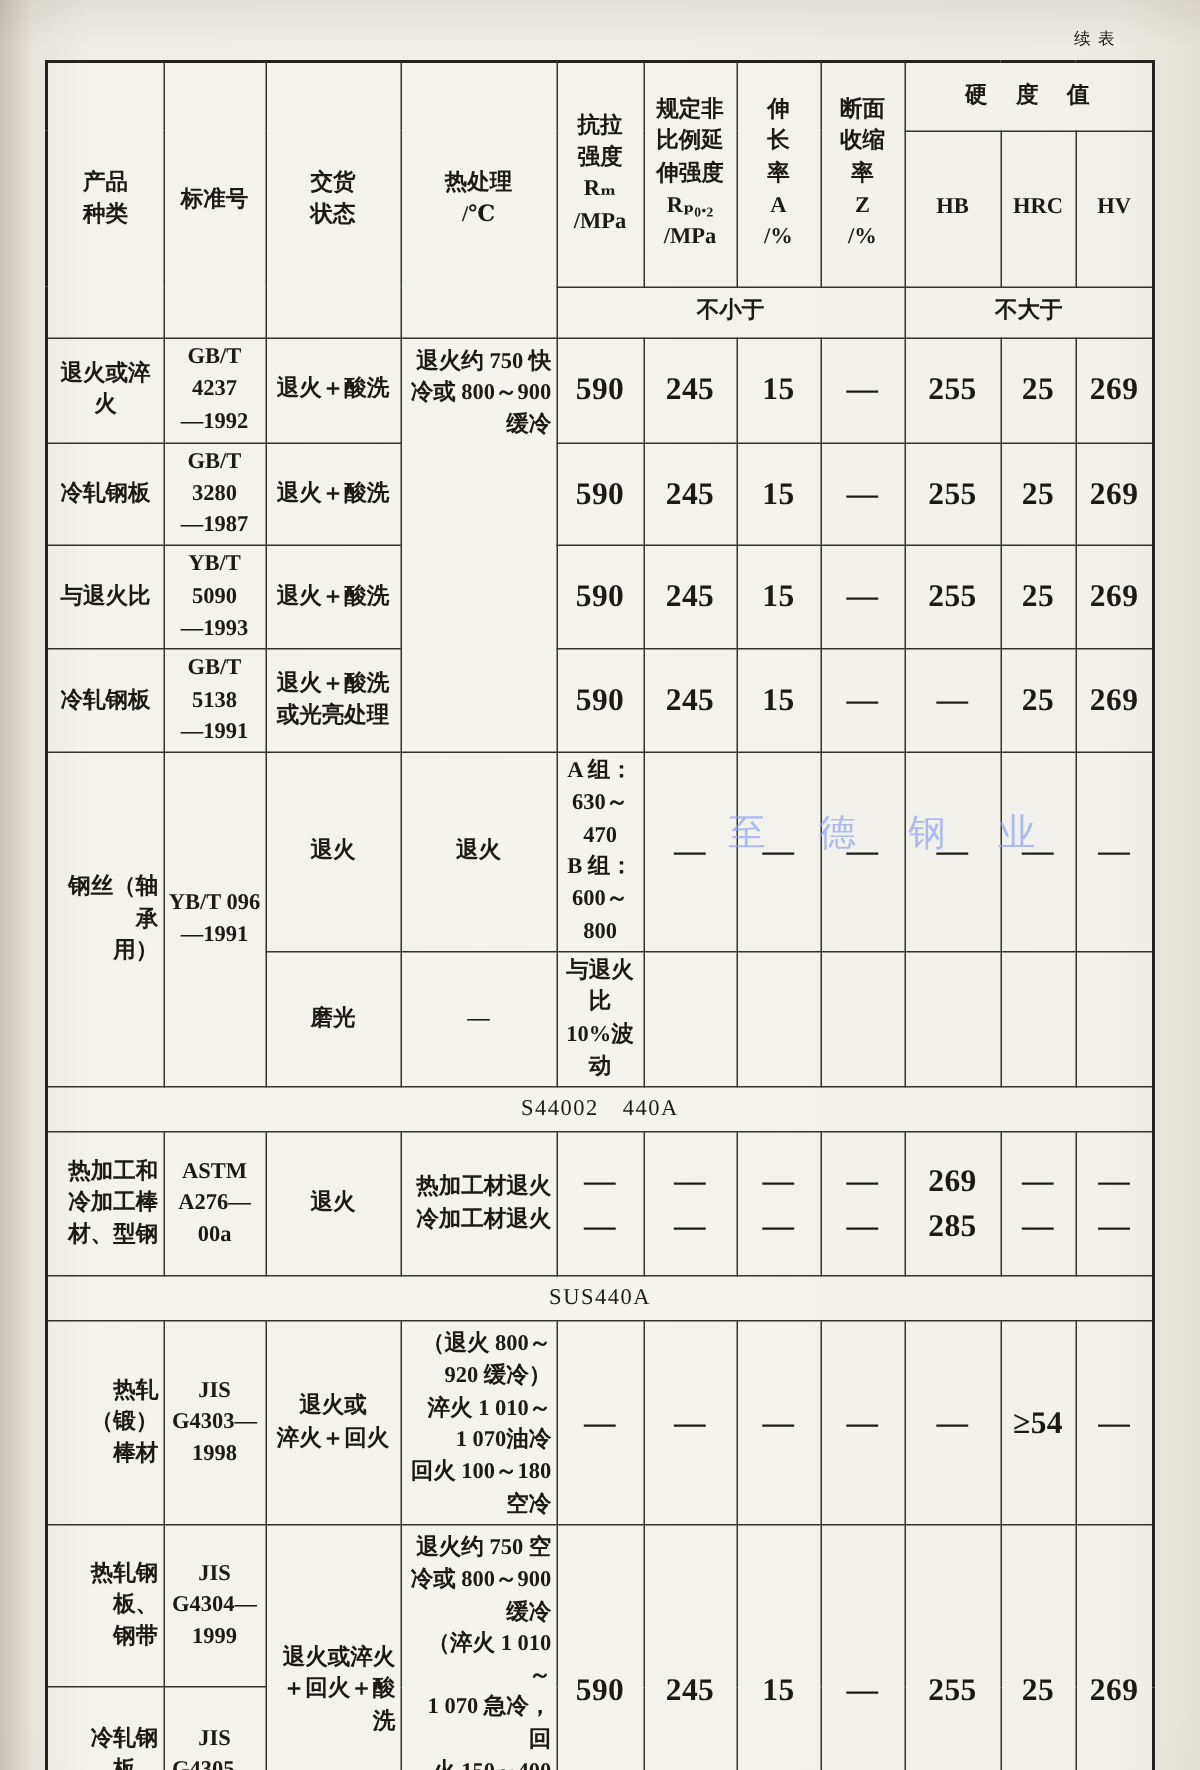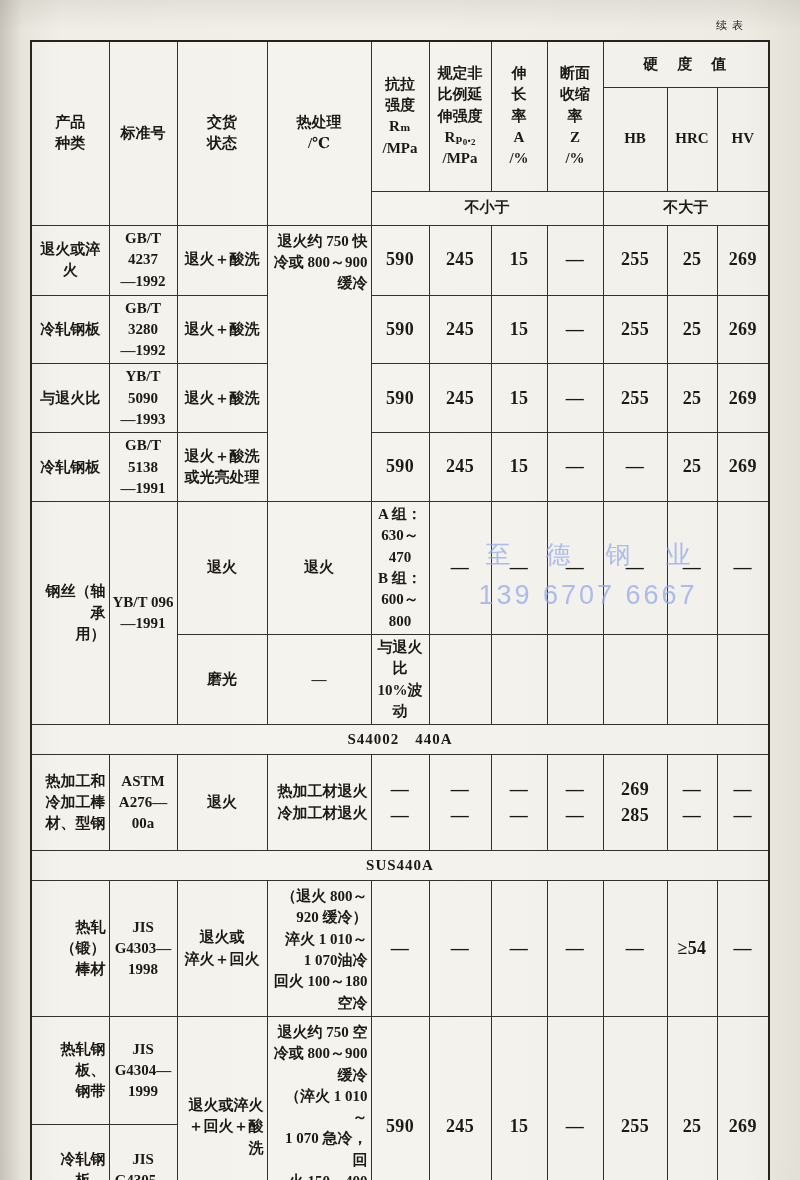--- a/index.html
+++ b/index.html
@@ -12,22 +12,22 @@
   .scan-shade{position:absolute;inset:0;pointer-events:none;
     background:linear-gradient(180deg,rgba(120,115,105,.12) 0,rgba(0,0,0,0) 30px),
                radial-gradient(120% 90% at 50% 45%,rgba(0,0,0,0) 70%,rgba(90,85,75,.08) 100%);}
   .continued{position:absolute;top:18px;right:52px;font-size:11px;font-weight:400;letter-spacing:5px}
   table{position:absolute;left:30px;top:40px;width:740px;border-collapse:collapse;table-layout:fixed;
         border:2px solid #26231e;background:rgba(255,255,255,.25)}
   td{border:1px solid #363229;white-space:pre-line;text-align:center;vertical-align:middle;
      font-size:15px;line-height:1.42;padding:2px 3px;font-weight:600;overflow:hidden}
   td.left{text-align:right;padding-left:6px}
   td.top{vertical-align:top;padding-top:5px}
-  td.num{font-weight:700;font-size:18px;letter-spacing:.3px}
-  td.section-cell{font-weight:700;letter-spacing:1px}
+  td.num{font-weight:700;font-size:21px;letter-spacing:.3px}
+  td.section-cell{font-weight:400;letter-spacing:1px}
   td.hdr{font-weight:600}
   td.hardness-title{letter-spacing:2px}
   .watermark{position:absolute;left:468px;top:538px;width:240px;text-align:center;
              pointer-events:none;z-index:6;opacity:.72}
   .wm1{font-size:25px;letter-spacing:14px;padding-left:14px;font-family:"Liberation Sans","DejaVu Sans",sans-serif}
   .wm2{font-size:27px;letter-spacing:3px;margin-top:9px;font-family:"Liberation Sans","DejaVu Sans",sans-serif}
 </style>
 </head>
 <body>
 
@@ -102,21 +102,21 @@
     <td class="num">245</td>
     <td class="num">15</td>
     <td class="num">—</td>
     <td class="num">255</td>
     <td class="num">25</td>
     <td class="num">269</td>
   </tr>
   <tr style="height:66px">
     <td>冷轧钢板</td>
     <td>GB/T 3280
-—1992</td>
+—1987</td>
     <td>退火＋酸洗</td>
     <td class="num">590</td>
     <td class="num">245</td>
     <td class="num">15</td>
     <td class="num">—</td>
     <td class="num">255</td>
     <td class="num">25</td>
     <td class="num">269</td>
   </tr>
   <tr style="height:62px">
@@ -260,14 +260,13 @@
     <td class="left">冷轧钢板、
 钢带</td>
     <td>JIS
 G4305—1999</td>
   </tr>
 </tbody>
   </table>
 
 <div class="watermark" style="color: rgb(146, 167, 236);">
   <div class="wm1">至 德 钢 业</div>
-  <div class="wm2">139 6707 6667</div>
 </div>
 
 </body></html>

